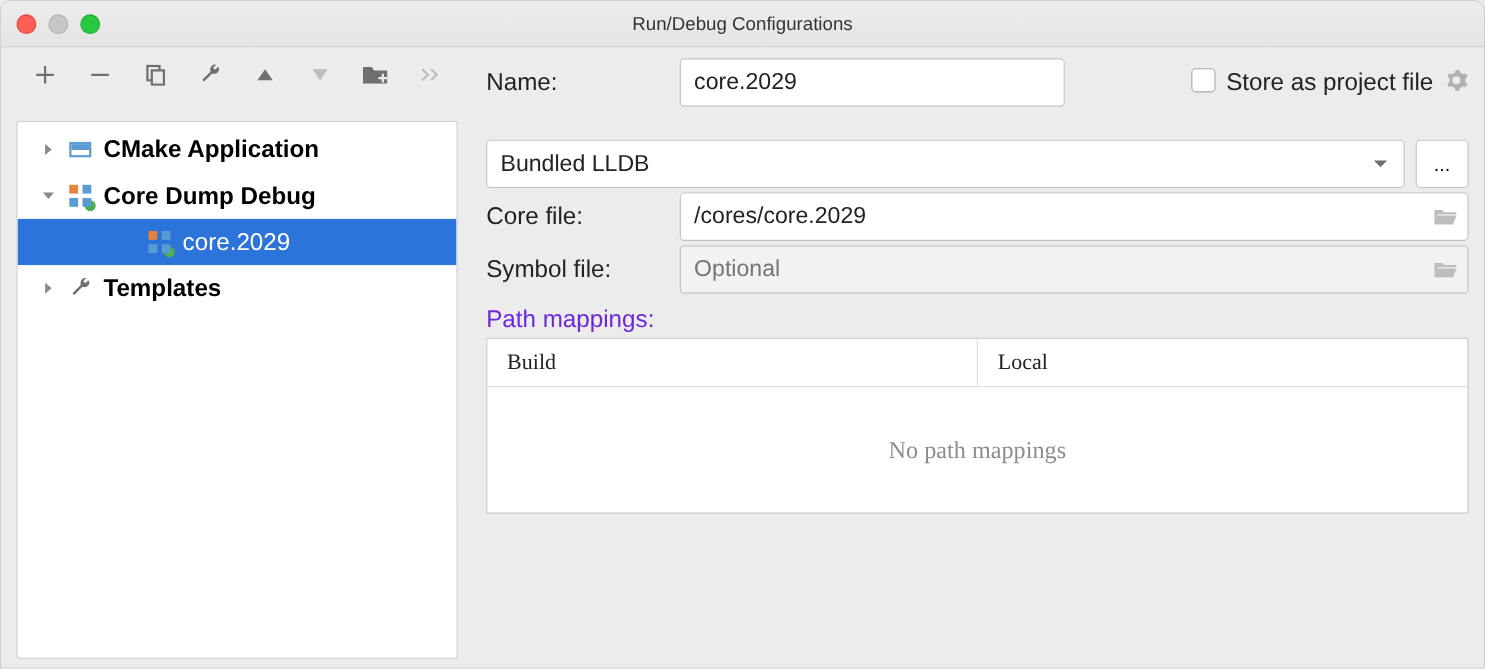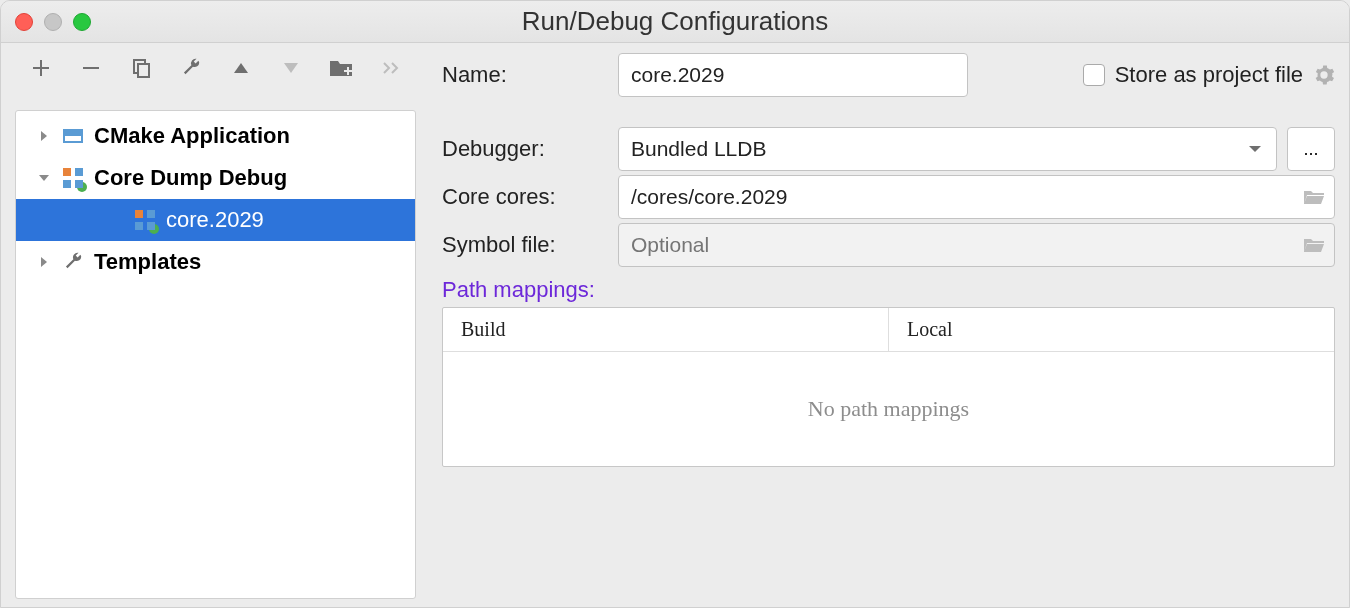--- a/index.html
+++ b/index.html
@@ -4,21 +4,21 @@
 <style>
   html,body{margin:0;padding:0;font-family:-apple-system,"Helvetica Neue",Arial,sans-serif;font-size:18px;color:#000;background:#ececec;}
   *{box-sizing:border-box;}
   .window{width:1350px;height:608px;background:#ececec;display:flex;flex-direction:column;border-radius:10px 10px 0 0;overflow:hidden;border:1px solid #d0d0d0;}
   .titlebar{height:42px;display:flex;align-items:center;position:relative;background:linear-gradient(#ededed,#e4e4e4);border-bottom:1px solid #d0d0d0;}
   .traffic{position:absolute;left:14px;top:12px;display:flex;gap:11px;}
   .tl{width:18px;height:18px;border-radius:50%;}
   .red{background:#ff5f57;border:1px solid #e24238;}
   .yellow{background:#c7c7c7;border:1px solid #b0b0b0;}
   .green{background:#28c840;border:1px solid #1fa833;}
-  .title{margin:0 auto;font-size:26px;color:#333;}
+  .title{margin:0 auto;font-size:17px;color:#333;}
   .body{flex:1;display:flex;}
   .left{width:415px;display:flex;flex-direction:column;}
   .toolbar{height:44px;display:flex;align-items:center;gap:26px;padding:10px 8px 4px 28px;color:#7a7a7a;}
   .toolbar .tbtn{display:flex;align-items:center;justify-content:center;width:24px;height:24px;cursor:pointer;}
   .toolbar .sep-arrow{color:#b8b8b8;}
   .tree{flex:1;background:#fff;border:1px solid #d0d0d0;border-radius:3px;margin:23px 0 8px 14px;padding-top:4px;font-size:22px;font-weight:700;overflow:hidden;}
   .node{display:flex;align-items:center;height:42px;padding-left:20px;gap:10px;}
   .node .chev{color:#808080;font-size:14px;width:16px;display:flex;justify-content:center;}
   .node .lbl{white-space:nowrap;}
   .node.sel{background:#2d74da;color:#fff;}
@@ -30,21 +30,21 @@
   .ic-core::before{content:"";position:absolute;left:0;top:0;width:8px;height:8px;background:#e8833a;}
   .ic-core::after{content:"";position:absolute;right:0;top:0;width:8px;height:8px;background:#5a9bd4;box-shadow:-12px 12px 0 #5a9bd4,0 12px 0 #5a9bd4;}
   .ic-core .gear{position:absolute;right:-4px;bottom:-4px;width:10px;height:10px;background:#4caf50;border-radius:50%;}
   .ic-wrench{color:#7a7a7a;}
   .right{flex:1;padding:10px 14px 8px 26px;display:flex;flex-direction:column;gap:4px;}
   .row{display:flex;align-items:center;}
   .row .label{width:176px;font-size:22px;color:#222;}
   input.txt, .select, input.path{height:44px;border:1px solid #c3c3c3;border-radius:4px;background:#fff;font-size:21px;padding:0 12px;font-family:inherit;color:#222;}
   input.txt{width:350px;}
   .spacer{flex:1;}
-  .store{display:flex;align-items:center;gap:10px;font-size:22px;color:#222;}
+  .store{display:flex;gap:10px;font-size:22px;color:#222;}
   .chk{width:22px;height:22px;border:1px solid #aaa;border-radius:4px;background:#fff;}
   .gear{color:#a9a9a9;}
   .select{flex:1;display:flex;align-items:center;justify-content:space-between;padding-right:14px;cursor:pointer;}
   .select .caret{color:#6b6b6b;font-size:14px;}
   .dots{width:48px;height:44px;margin-left:10px;border:1px solid #c3c3c3;border-radius:4px;background:#fff;display:flex;align-items:center;justify-content:center;font-size:18px;cursor:pointer;}
   .path-wrap{flex:1;position:relative;}
   input.path{width:100%;padding-right:40px;}
   input.path.ro{background:#f2f2f2;color:#8b5cf6;}
   .fold-ic{position:absolute;right:10px;top:50%;transform:translateY(-50%);color:#b0b0b0;}
   .section-label{font-size:22px;color:#6d28d9;margin-top:6px;}
@@ -177,34 +177,33 @@
             <svg width="22" height="22" viewBox="0 0 24 24">
                 <path fill="#b2b2b2" d="M12 8a4 4 0 1 0 0 8 4 4 0 0 0 0-8zm9 4c0 .6-.1 1.2-.2 1.8l2.1 1.6-2 3.5-2.5-1a8 8 0 0 1-3.1 1.8l-.4 2.6h-4l-.4-2.6a8 8 0 0 1-3.1-1.8l-2.5 1-2-3.5 2.1-1.6A8.4 8.4 0 0 1 5 12c0-.6.1-1.2.2-1.8L3.1 8.6l2-3.5 2.5 1A8 8 0 0 1 10.7 4.3L11.1 1.7h4l.4 2.6a8 8 0 0 1 3.1 1.8l2.5-1 2 3.5-2.1 1.6c.1.6.2 1.2.2 1.8z"></path>
               </svg>
           </span>
         </label>
       </div>
 
       <div style="height:22px"></div>
 
       <div class="row">
-        <span class="label">Debugger:</span>
         <div class="select">
           <span>Bundled LLDB</span>
           <span class="caret">
             <svg width="14" height="10" viewBox="0 0 14 10">
                 <path d="M1 2h12L7 8z" fill="#6f6f6f"></path>
               </svg>
           </span>
         </div>
         <div class="dots">...</div>
       </div>
 
       <div class="row">
-        <span class="label">Core cores:</span>
+        <span class="label">Core file:</span>
         <div class="path-wrap">
           <input class="path" value="/cores/core.2029" style="">
           <span class="fold-ic">
             <svg width="22" height="18" viewBox="0 0 22 18">
                 <path d="M1 3h7l2 2h11v2H4L1 16zM4 8h17l-3 8H1z" fill="#bdbdbd"></path>
               </svg>
           </span>
         </div>
       </div>
 

